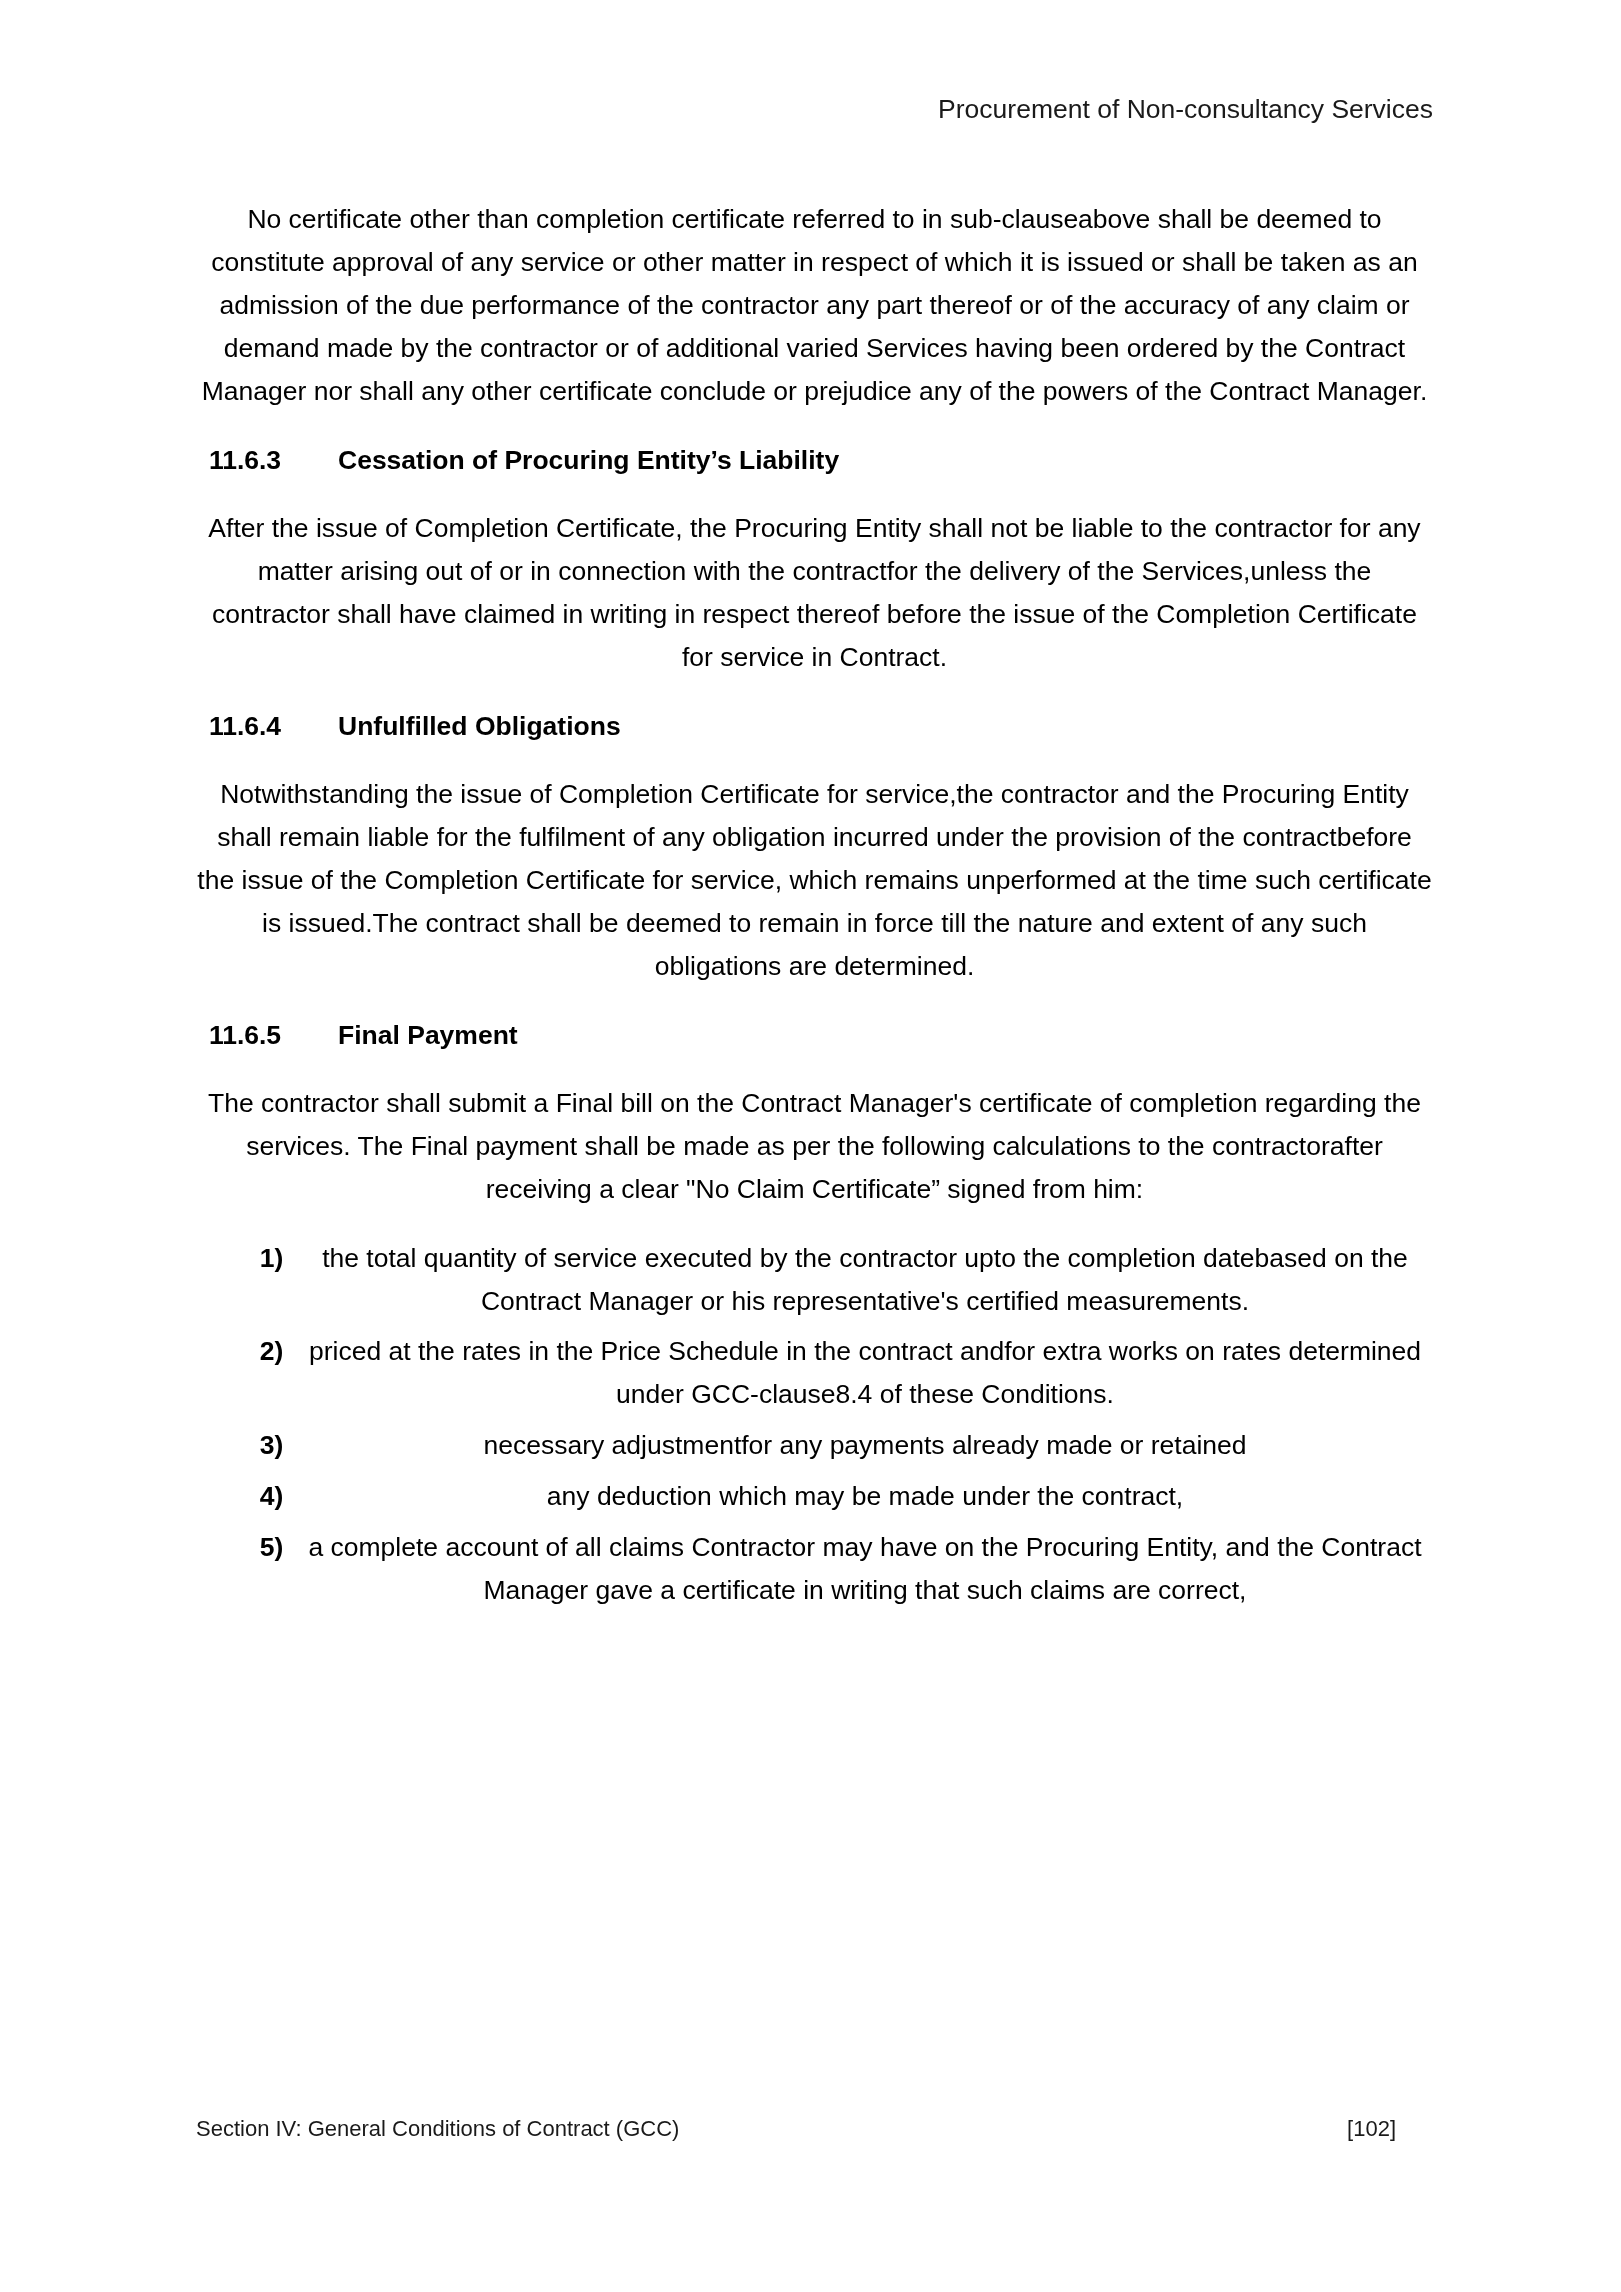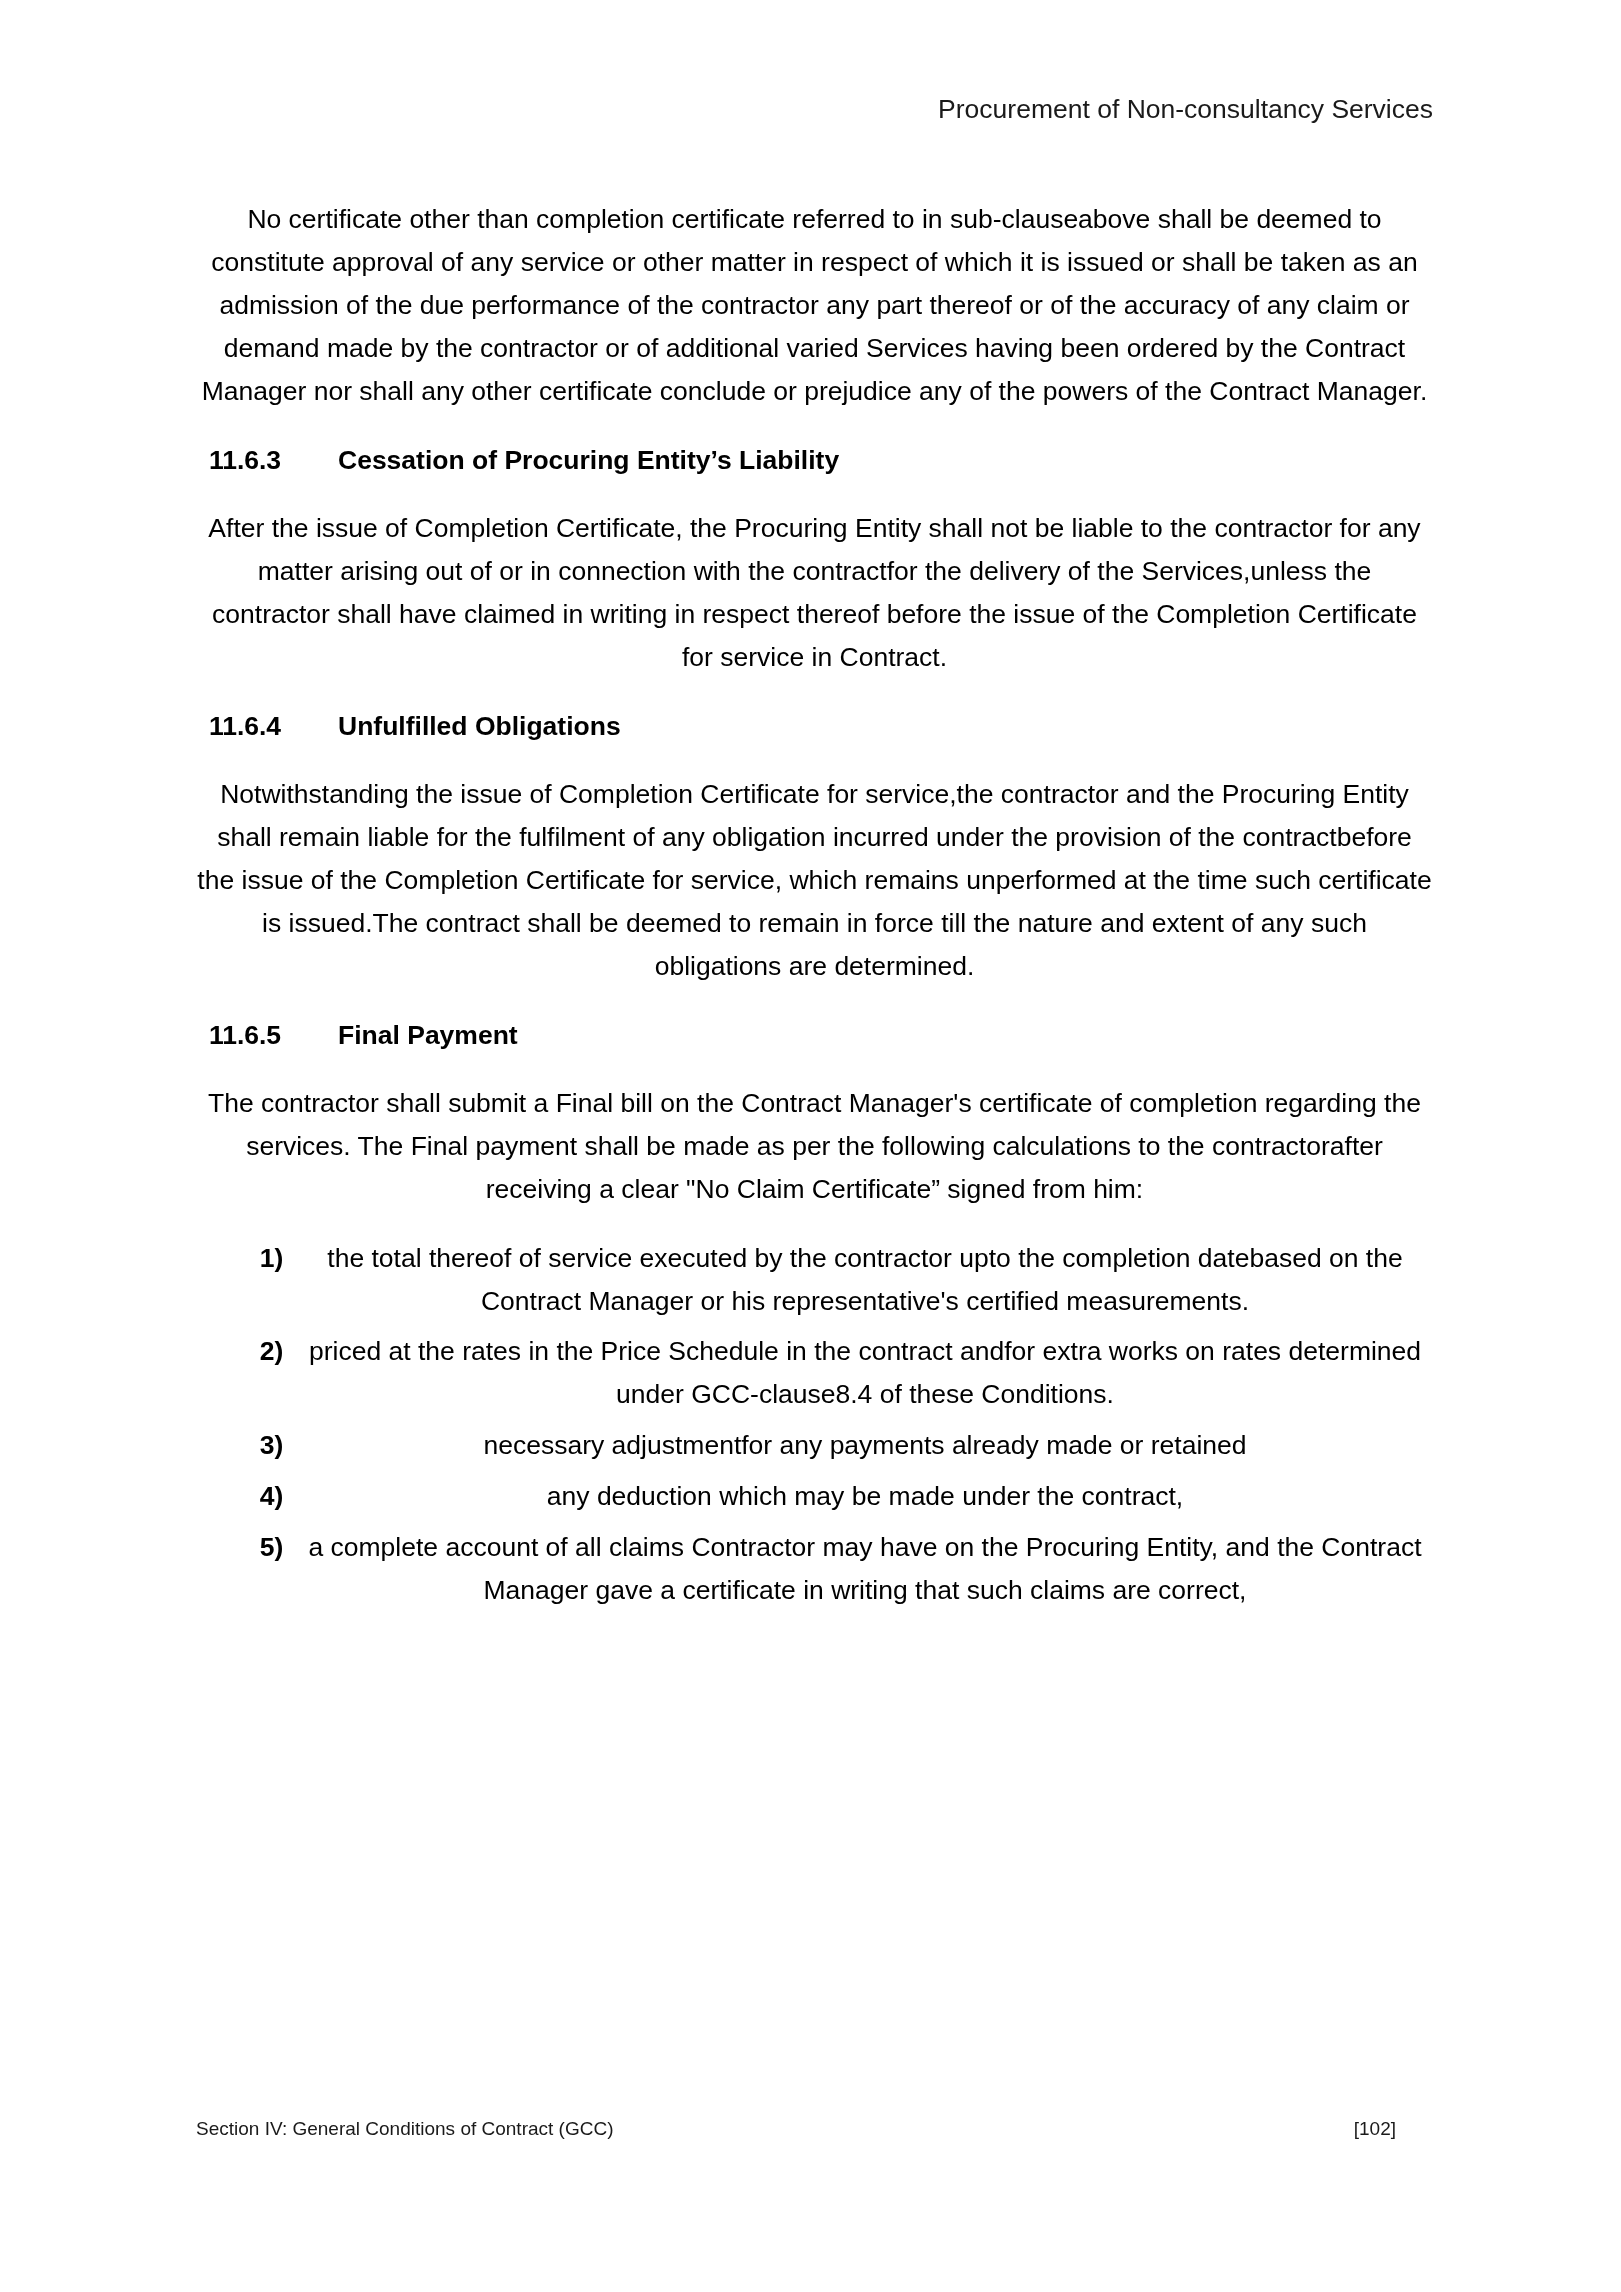--- a/index.html
+++ b/index.html
@@ -50,21 +50,21 @@
   }
   ol.num-list .li-num { width: 51px; flex-shrink: 0; font-weight: bold; }
   ol.num-list .li-text { flex: 1; }
   .page-footer {
     position: absolute;
     top: 2114px;
     left: 196px;
     width: 1237px;
     display: flex;
     justify-content: space-between;
-    font-size: 19px;
+    font-size: 22px;
     line-height: 30px;
     color: #1a1a1a;
   }
   .page-footer .footer-page-number { padding-right: 37px; }
 </style>
 </head>
 <body>
 
 <div class="page">
 
@@ -88,21 +88,21 @@
 
     <h2 class="section-heading">
       <span class="h-num">11.6.5</span>
       <span class="h-title">Final Payment</span>
     </h2>
     <p>The contractor shall submit a Final bill on the Contract Manager's certificate of completion regarding the services. The Final payment shall be made as per the following calculations to the contractorafter receiving a clear "No Claim Certificate” signed from him:</p>
 
     <ol class="num-list">
       <li>
         <span class="li-num">1)</span>
-        <span class="li-text">the total thereof of service executed by the contractor upto the completion datebased on the Contract Manager or his representative's certified measurements.</span>
+        <span class="li-text">the total quantity of service executed by the contractor upto the completion datebased on the Contract Manager or his representative's certified measurements.</span>
       </li>
       <li>
         <span class="li-num">2)</span>
         <span class="li-text">priced at the rates in the Price Schedule in the contract andfor extra works on rates determined under GCC-clause8.4 of these Conditions.</span>
       </li>
       <li>
         <span class="li-num">3)</span>
         <span class="li-text">necessary adjustmentfor any payments already made or retained</span>
       </li>
       <li>

